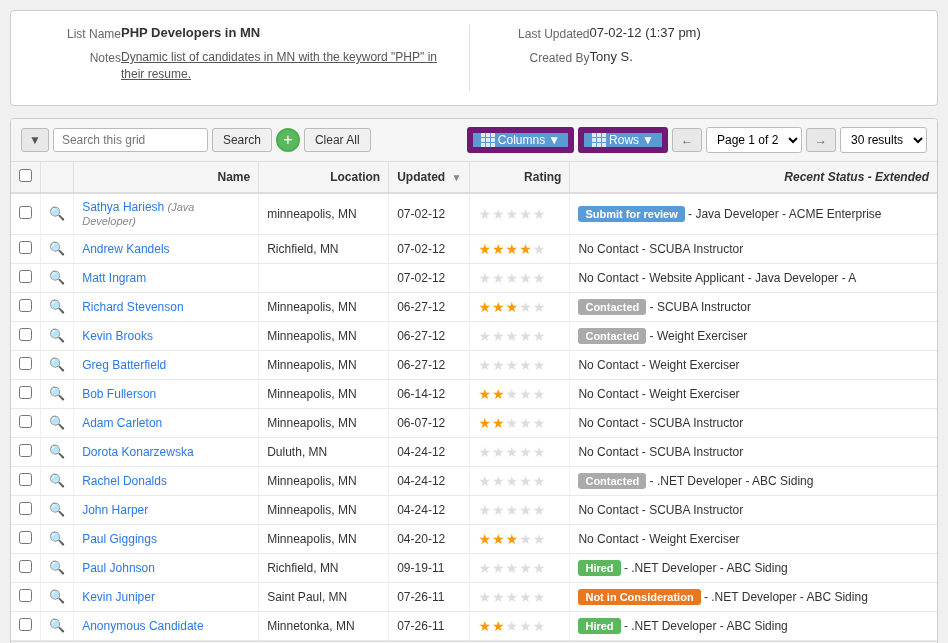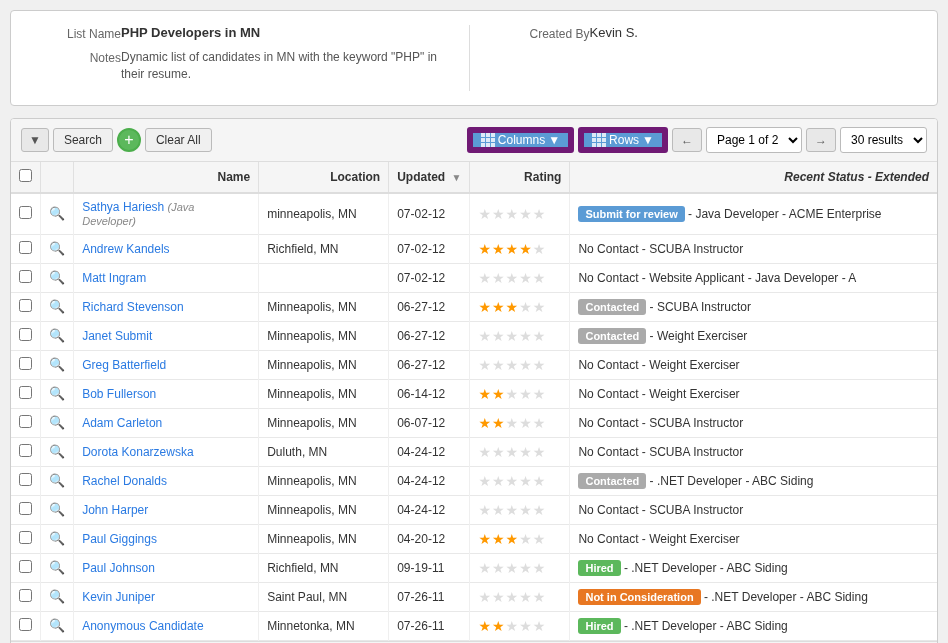--- a/index.html
+++ b/index.html
@@ -16,21 +16,21 @@
       margin-bottom: 12px;
       display: flex;
       gap: 0;
     }
     .info-left { flex: 1; border-right: 1px solid #ddd; padding-right: 20px; }
     .info-right { flex: 1; padding-left: 30px; }
     .info-row { display: flex; margin-bottom: 8px; align-items: flex-start; }
     .info-label { color: #666; font-size: 12px; width: 90px; flex-shrink: 0; padding-top: 2px; text-align: right; }
     .info-value { font-size: 13px; color: #333; }
     .info-value strong { font-weight: bold; }
-    .info-notes { font-size: 12px; color: #555; line-height: 1.4; }
+    .info-notes { font-size: 12px; color: #555; line-height: 1.4; text-decoration: underline; }
 
     
     .grid-panel {
       background: #fff;
       border: 1px solid #ccc;
       border-radius: 4px;
       overflow: hidden;
     }
 
     
@@ -226,31 +226,36 @@
           <strong>PHP Developers in MN</strong>
         </span>
       </div>
       <div class="info-row">
         <span class="info-label">Notes</span>
         <span class="info-notes">Dynamic list of candidates in MN with the keyword "PHP" in their resume.</span>
       </div>
     </div>
     <div class="info-right">
       <div class="info-row">
+        <span class="info-label">Last Updated</span>
+        <span class="info-value">07-02-12 (1:37 pm)</span>
+      </div>
+      <div class="info-row">
         <span class="info-label">Created By</span>
-        <span class="info-value">Kevin S.</span>
+        <span class="info-value">Tony S.</span>
       </div>
     </div>
   </div>
 
   <div class="grid-panel">
 
     <div class="toolbar">
       <div class="toolbar-left">
         <button class="filter-btn">▼</button>
+        <input class="search-input" type="text" placeholder="Search this grid" style="">
         <button class="search-btn">Search</button>
         <div class="add-btn">+</div>
         <button class="clear-btn">Clear All</button>
       </div>
       <div class="toolbar-right">
         <button class="col-rows-btn">
           <span class="icon-grid">
             <span></span>
               <span></span>
               <span></span>
@@ -369,21 +374,21 @@
                 <span class="star filled">★</span>
                 <span class="star ">★</span>
                 <span class="star ">★</span>
               </div>
             </td>
             <td class="col-status"><span class="badge badge-contacted">Contacted</span> <span class="status-text">- SCUBA Instructor</span></td>
           </tr>
           <tr>
             <td class="col-check"><input type="checkbox" style=""></td>
             <td class="col-search"><span class="q-icon">🔍</span></td>
-            <td class="col-name"><a href="#" class="name-link">Janet Submit</a></td>
+            <td class="col-name"><a href="#" class="name-link">Kevin Brooks</a></td>
             <td class="col-location">Minneapolis, MN</td>
             <td class="col-updated">06-27-12</td>
             <td class="col-rating">
               <div class="stars">
                 <span class="star ">★</span>
                 <span class="star ">★</span>
                 <span class="star ">★</span>
                 <span class="star ">★</span>
                 <span class="star ">★</span>
               </div>

